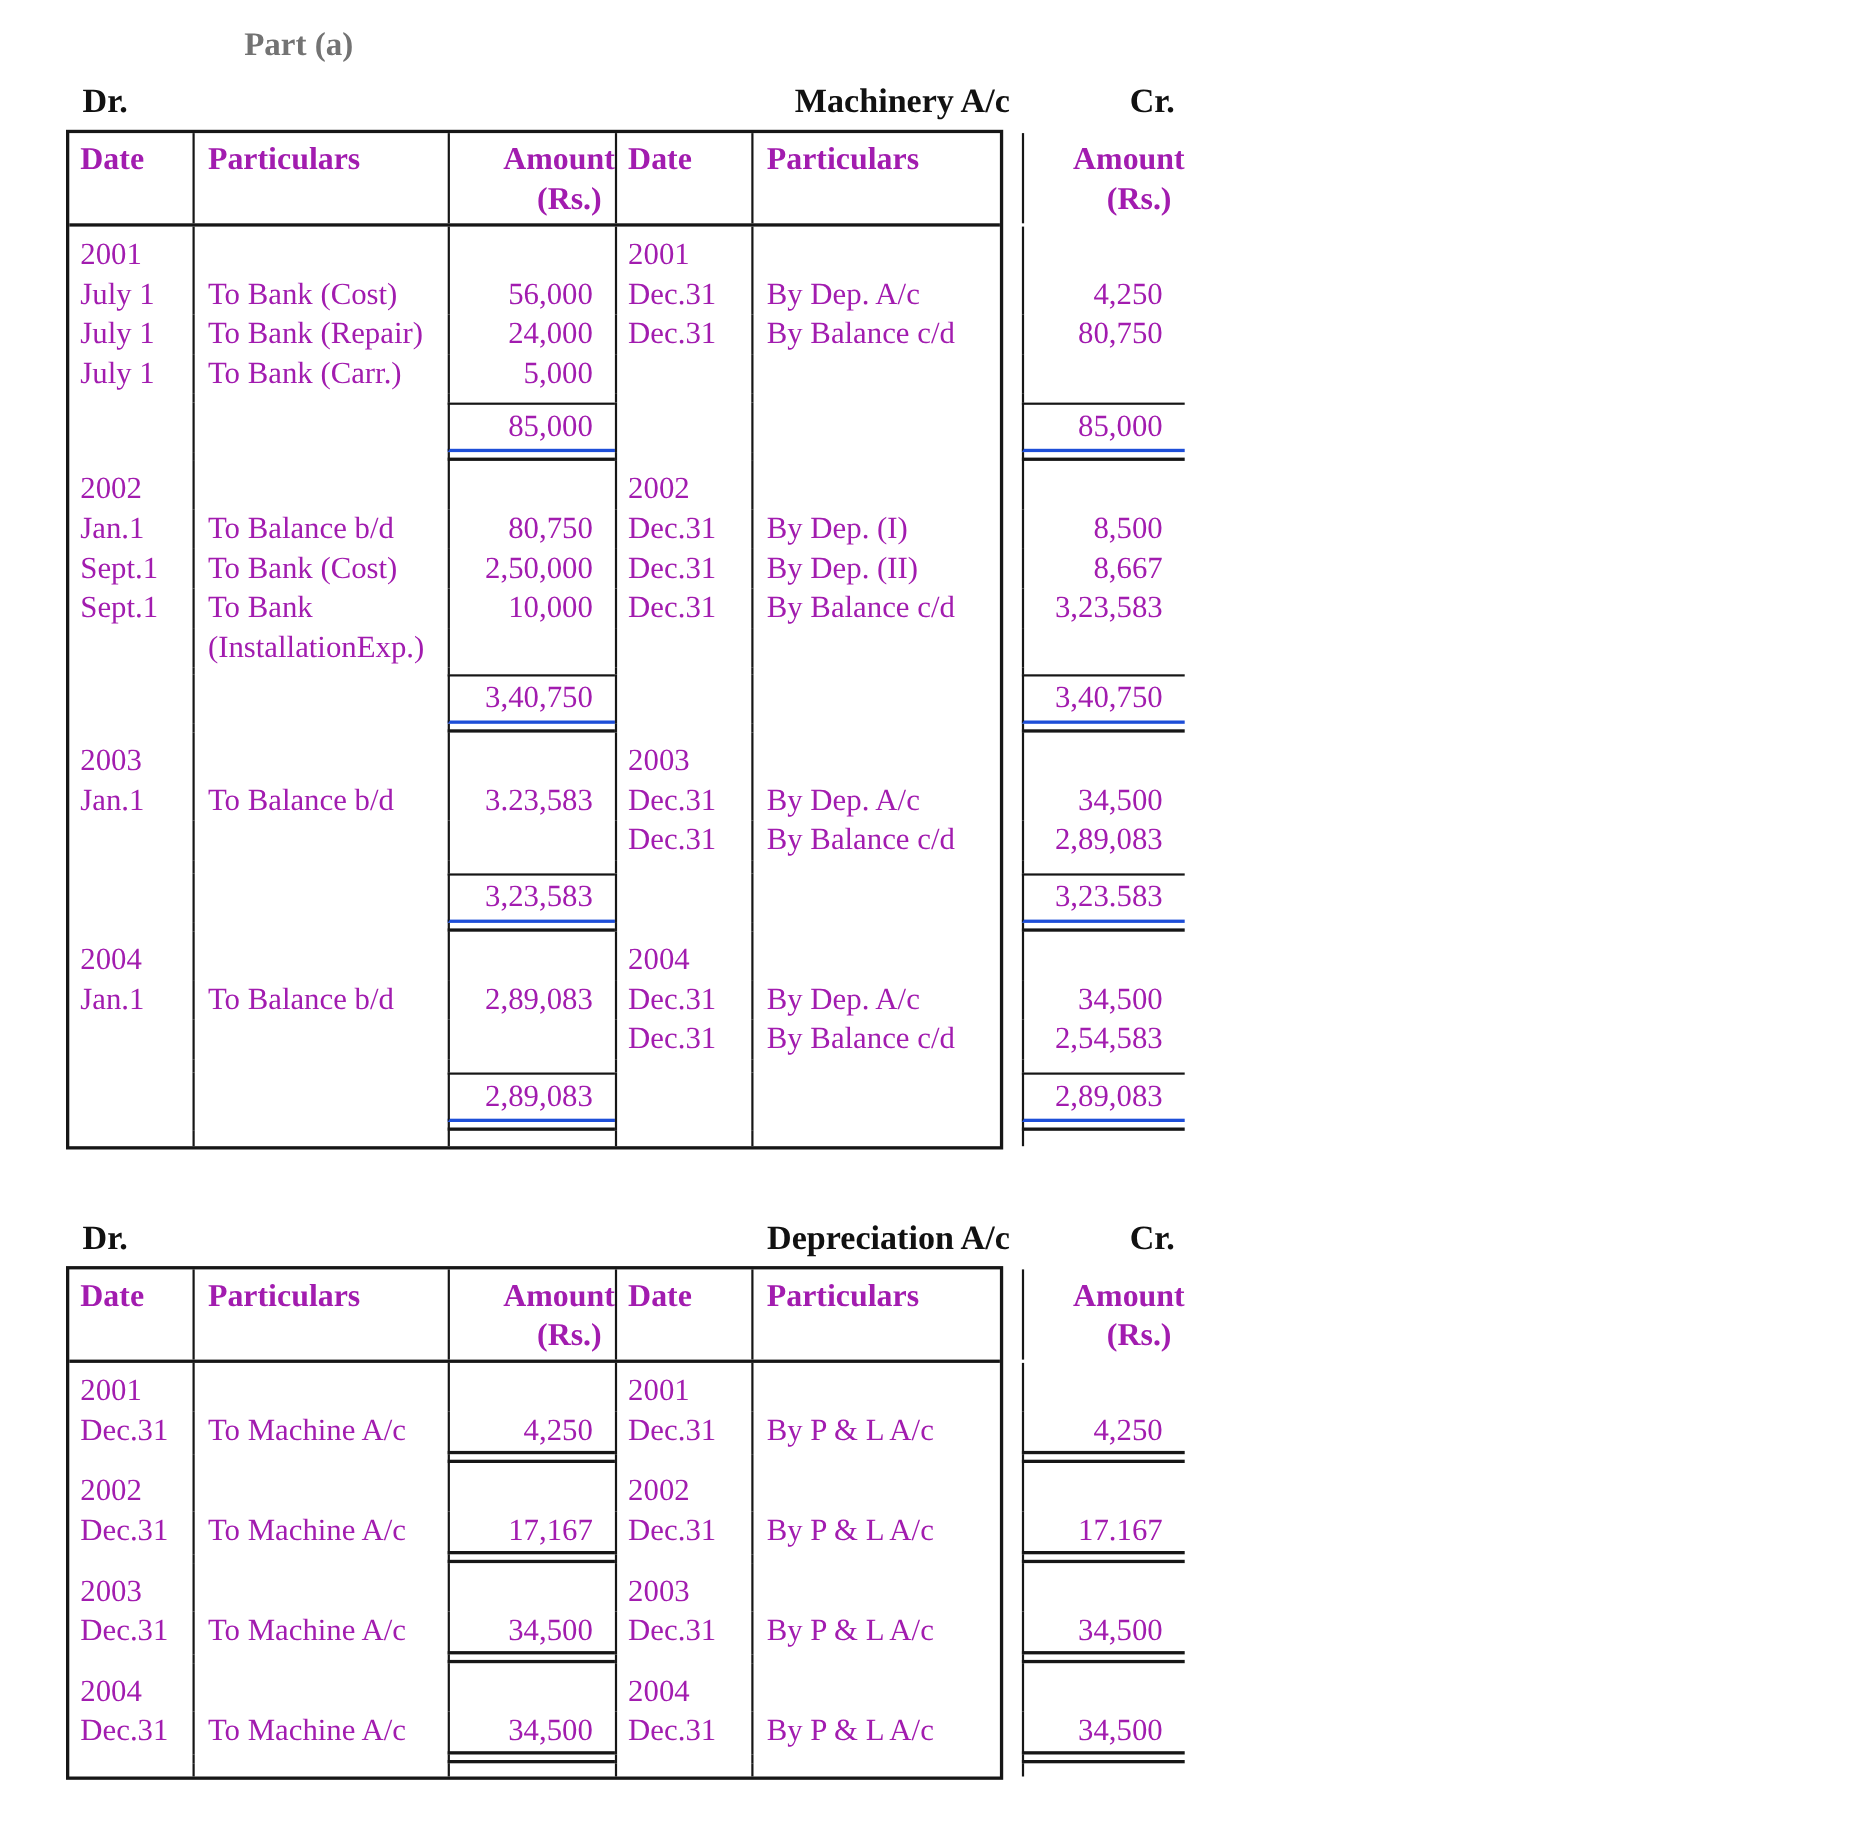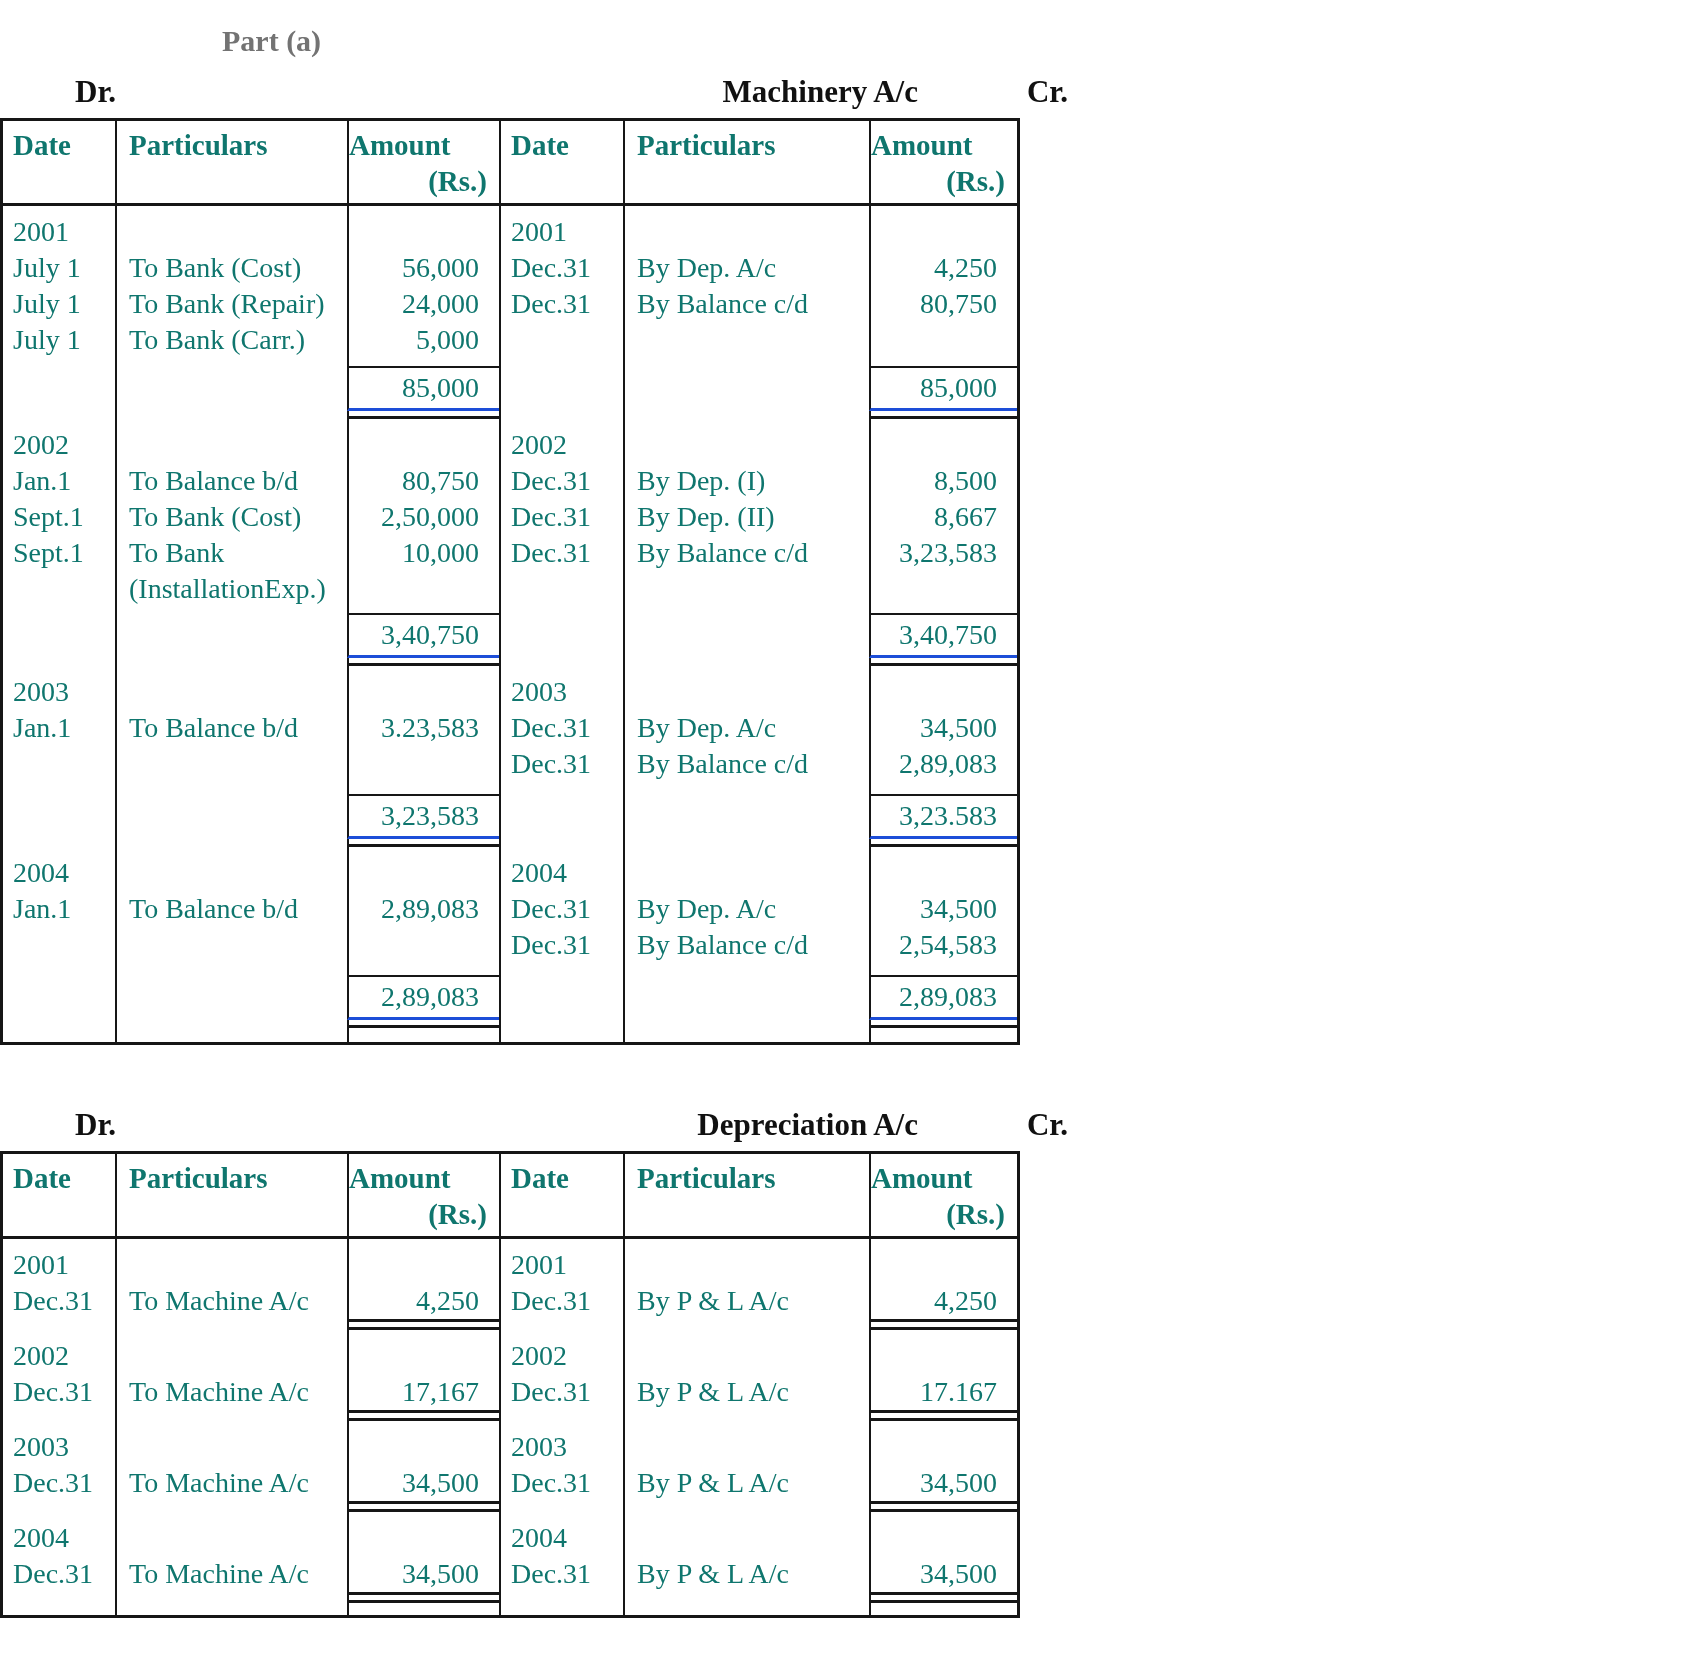--- a/index.html
+++ b/index.html
@@ -7,32 +7,32 @@
 
   .intro{margin:18px 0 0 38px;font-family:"Liberation Sans",sans-serif;font-weight:700;font-size:23px;line-height:31px;color:#1b1b1b;}
   .part-label{margin:24px 0 0 222px;font-family:"Liberation Serif",serif;font-weight:700;font-size:30px;color:#737373;}
 
   .acct-head{width:1020px;margin:16px 0 8px 60px;display:flex;align-items:flex-end;font-family:"Liberation Serif",serif;font-weight:700;font-size:31px;color:#111;}
   .acct-head .dr{width:150px;padding-left:15px;}
   .acct-head .ttl{flex:1;text-align:right;}
   .acct-head .cr{width:150px;text-align:right;padding-right:12px;}
   .acct-head.dep{margin-top:62px;}
 
-  .tbl{width:1020px;border:3px solid #161616;box-sizing:border-box;background:#fff;
-       font-family:"Liberation Serif",serif;font-size:28px;line-height:36px;color:#0f766e;}
+  .tbl{width:852px;margin-left:60px;border:3px solid #161616;box-sizing:border-box;background:#fff;
+       font-family:"Liberation Serif",serif;font-size:28px;line-height:36px;color:#a21caf;}
   .r{display:grid;grid-template-columns:112px 232px 152px 124px 246px 148px;}
   .c{border-left:2px solid #161616;box-sizing:border-box;}
   .c:first-child{border-left:none;}
   .d{padding:0 4px 0 10px;white-space:nowrap;}
   .p{padding:0 6px 0 12px;white-space:nowrap;}
   .a{text-align:right;padding:0 20px 0 4px;white-space:nowrap;}
 
   .hr{border-bottom:3px solid #161616;}
   .hr .c{height:82px;font-weight:700;font-size:29px;padding-top:6px;}
-  .ha .l1{text-align:left;}
+  .ha .l1{text-align:right;}
   .ha .l2{text-align:right;padding-right:12px;}
 
   .y{min-height:42px;}
   .y .c{padding-top:8px;}
   .e{min-height:36px;}
   .t{min-height:42px;}
   .tb{border-top:2px solid #161616;border-bottom:3px solid #1d4ed8;line-height:40px;}
   .db{border-bottom:3px solid #161616;}
   .rl{height:8px;}
   .rl .a{border-bottom:3px solid #161616;height:100%;}

